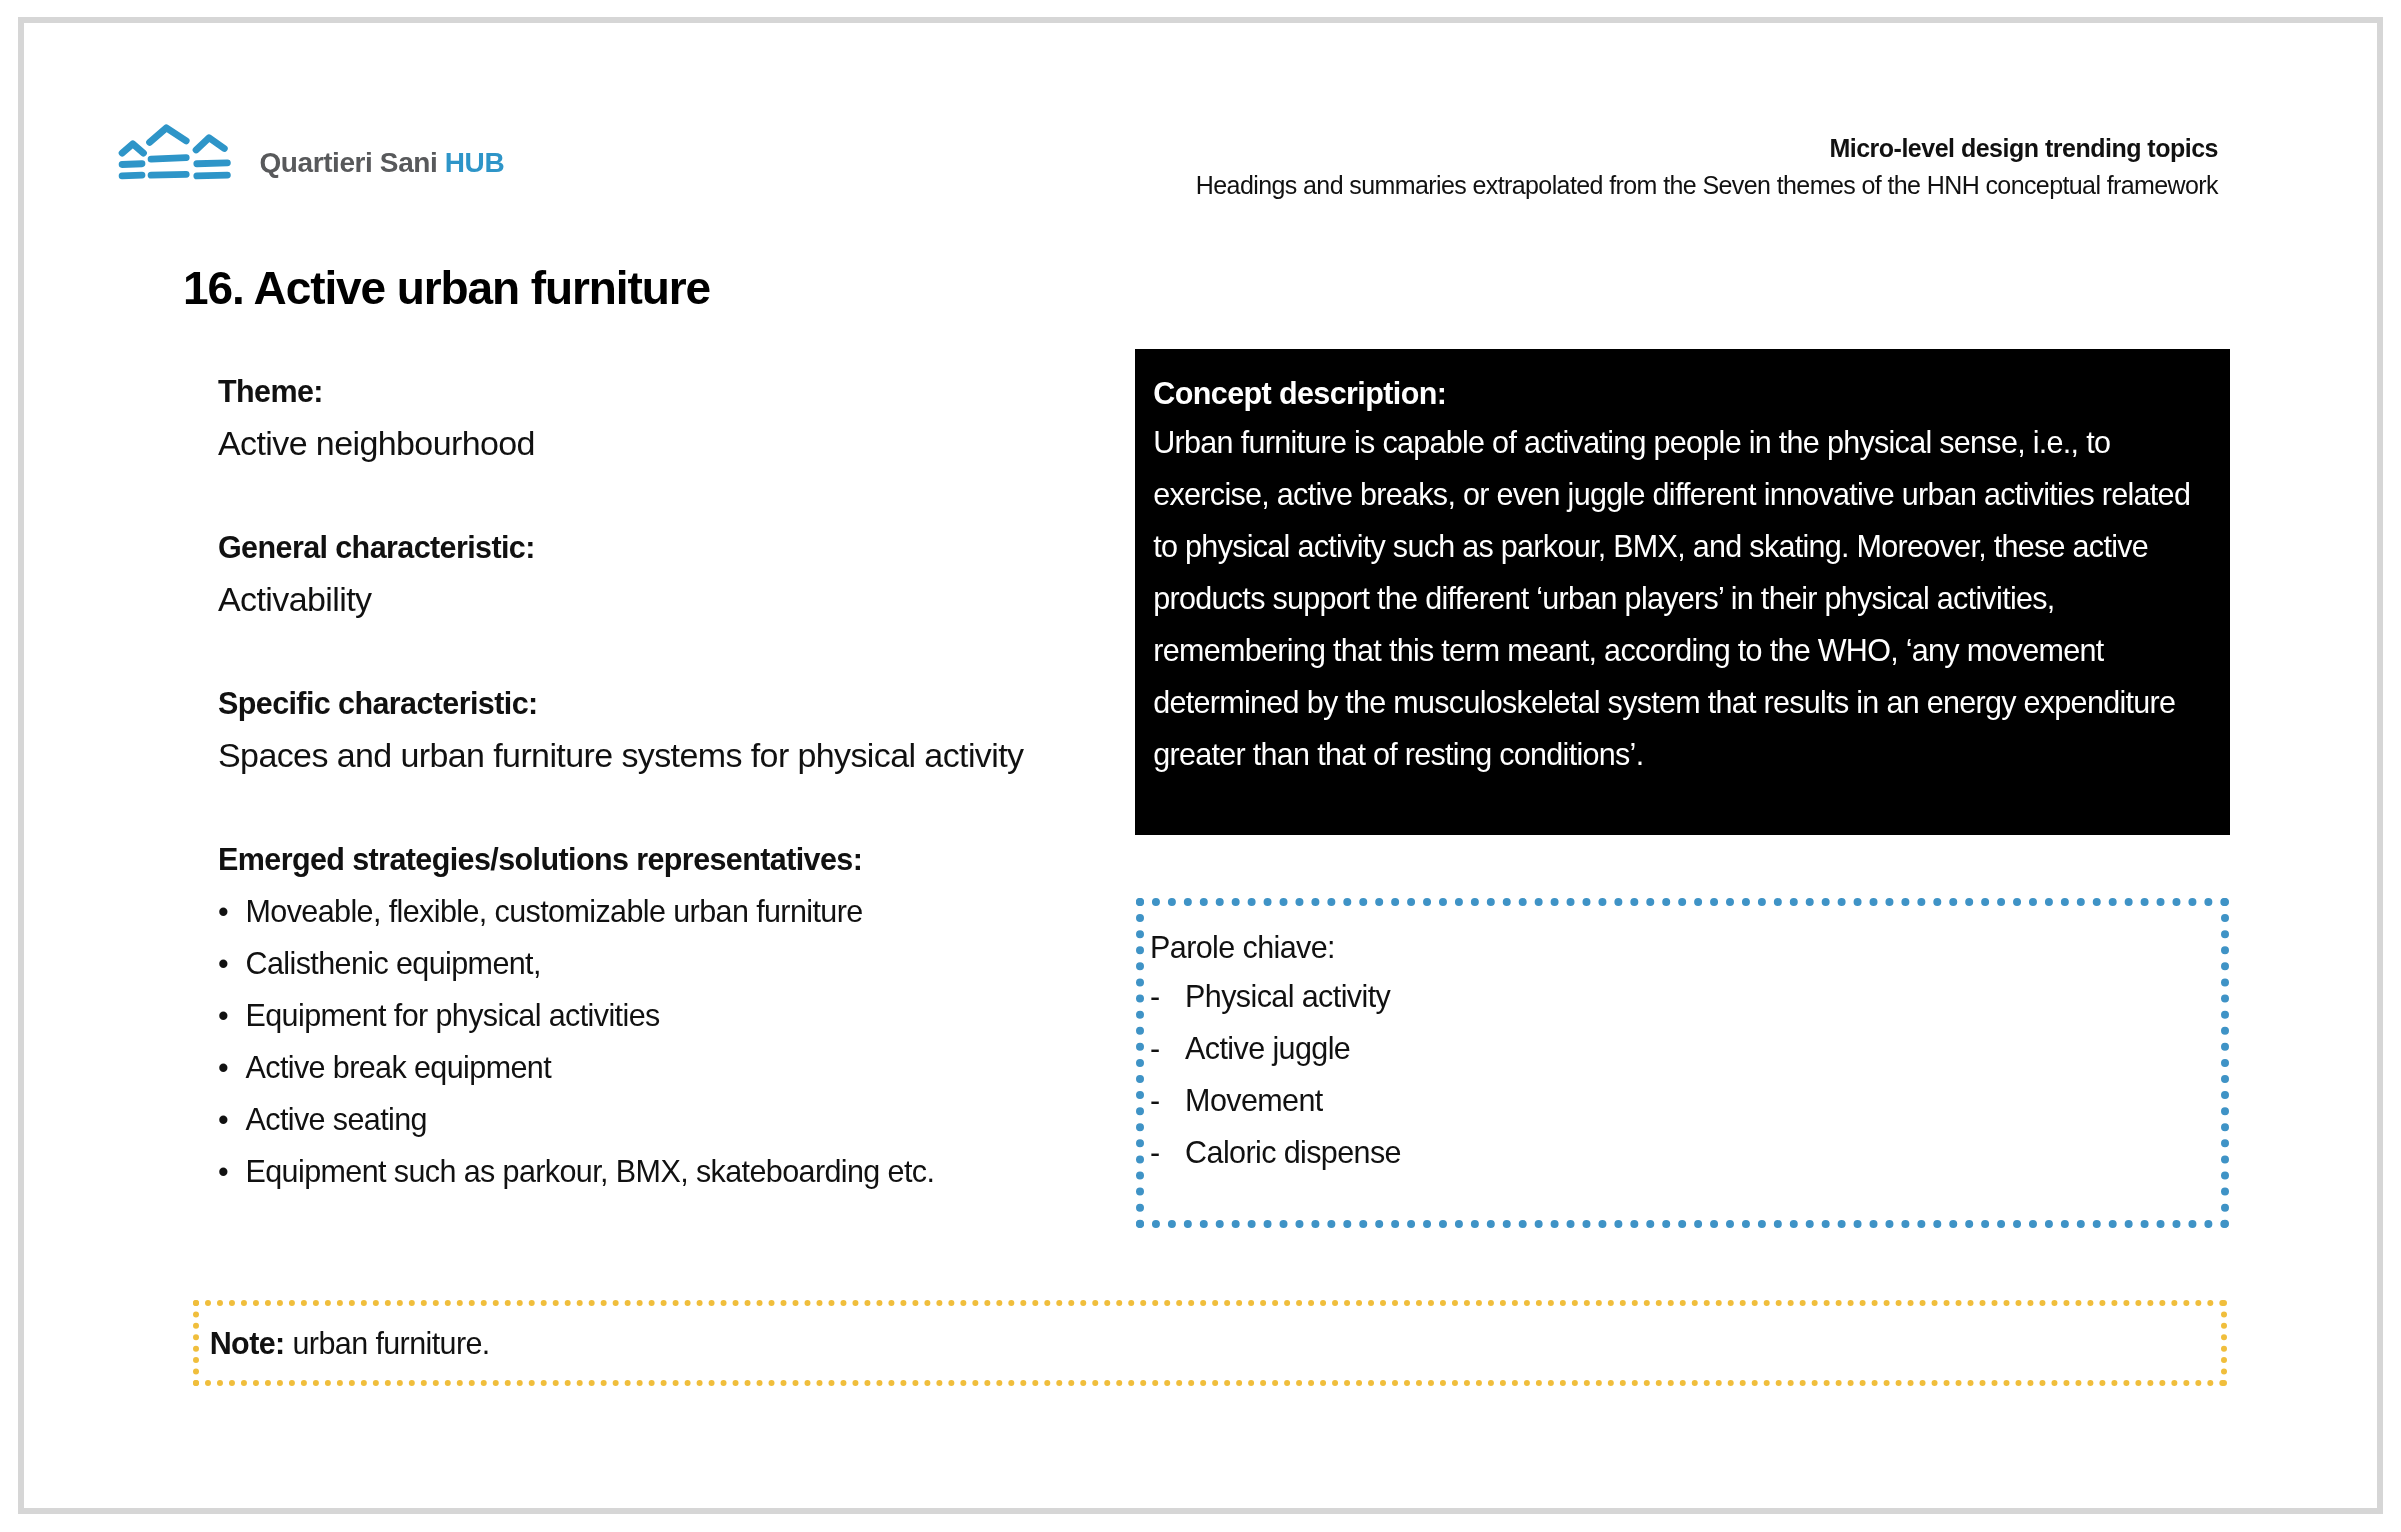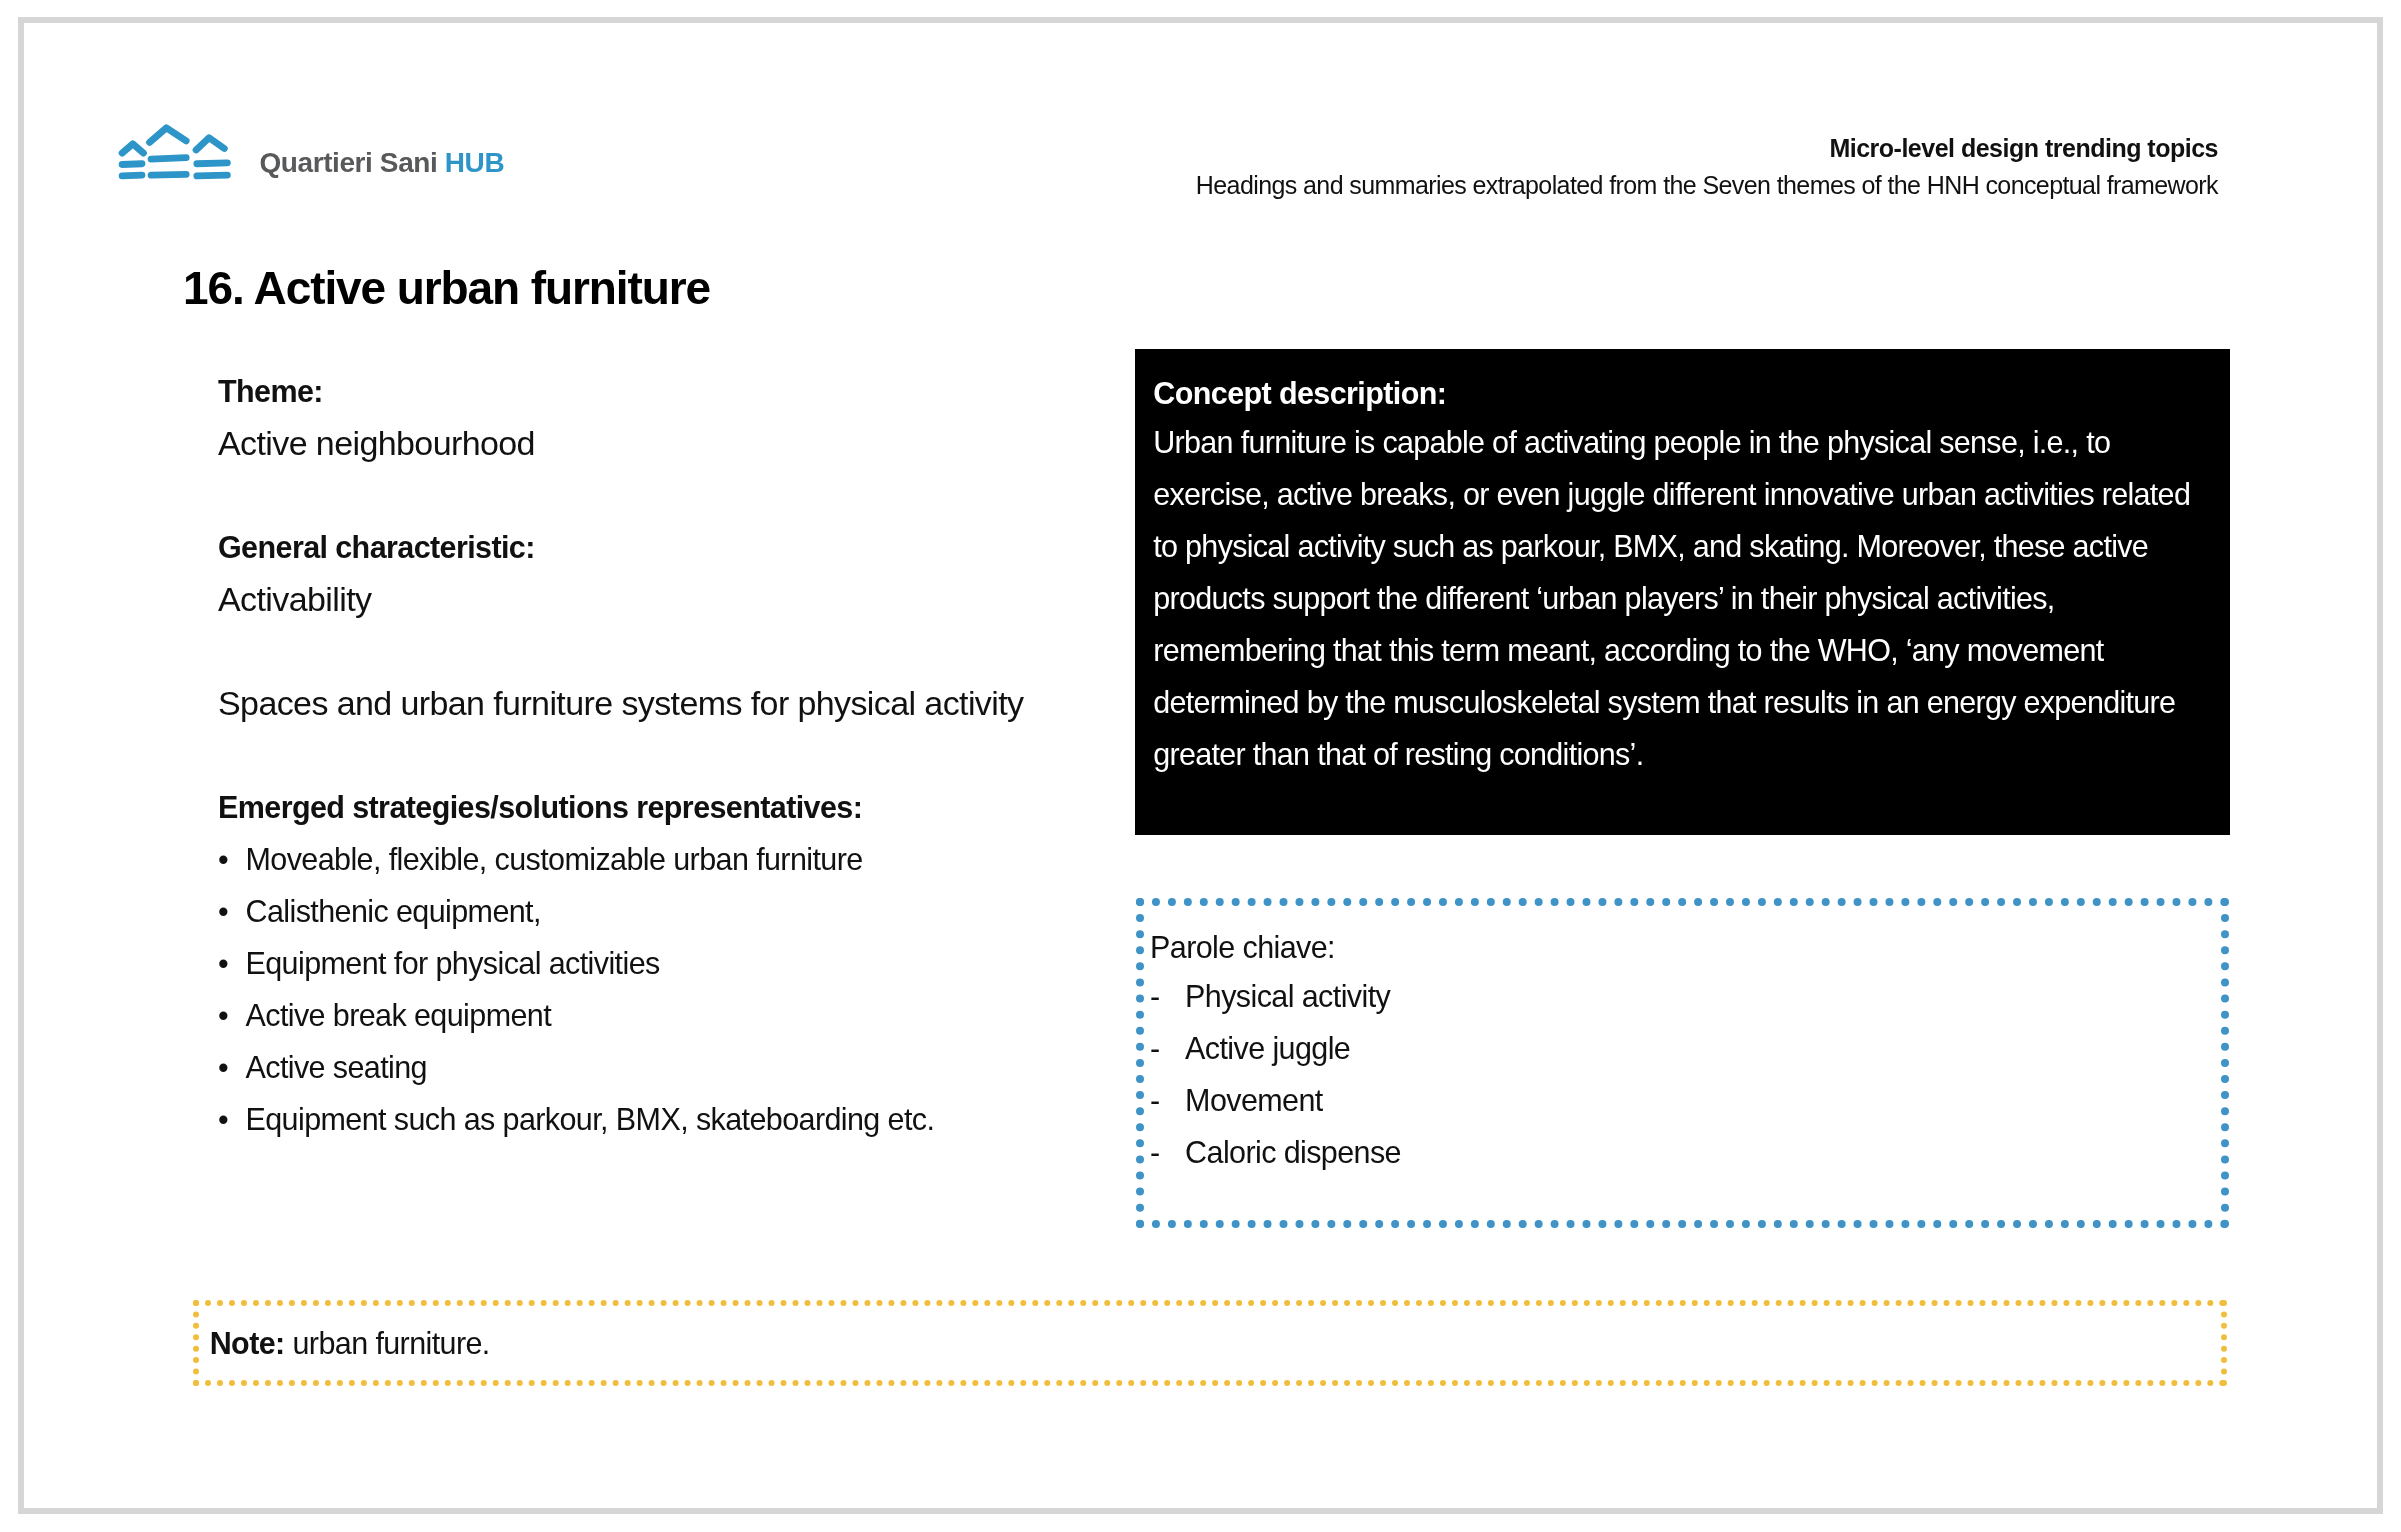--- a/index.html
+++ b/index.html
@@ -239,20 +239,21 @@
 <div class="left-col">
   <div class="field">
     <div class="field-label">Theme:</div>
     <div class="field-value">Active neighbourhood</div>
   </div>
   <div class="field">
     <div class="field-label">General characteristic:</div>
     <div class="field-value">Activability</div>
   </div>
   <div class="field">
+    <div class="field-label">Specific characteristic:</div>
     <div class="field-value">Spaces and urban furniture systems for physical activity</div>
   </div>
   <div>
     <div class="strategies-label">Emerged strategies/solutions representatives:</div>
     <ul class="strategy-list">
       <li class="strategy-item"><span class="bullet">•</span><span>Moveable, flexible, customizable urban furniture</span></li>
       <li class="strategy-item"><span class="bullet">•</span><span>Calisthenic equipment,</span></li>
       <li class="strategy-item"><span class="bullet">•</span><span>Equipment for physical activities</span></li>
       <li class="strategy-item"><span class="bullet">•</span><span>Active break equipment</span></li>
       <li class="strategy-item"><span class="bullet">•</span><span>Active seating</span></li>

